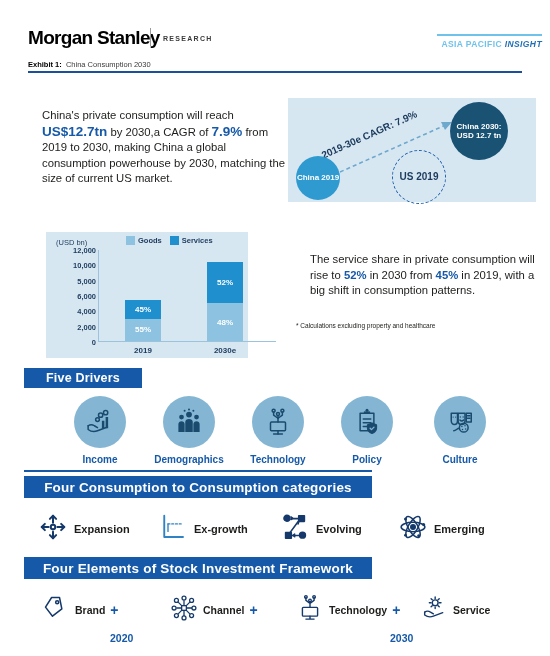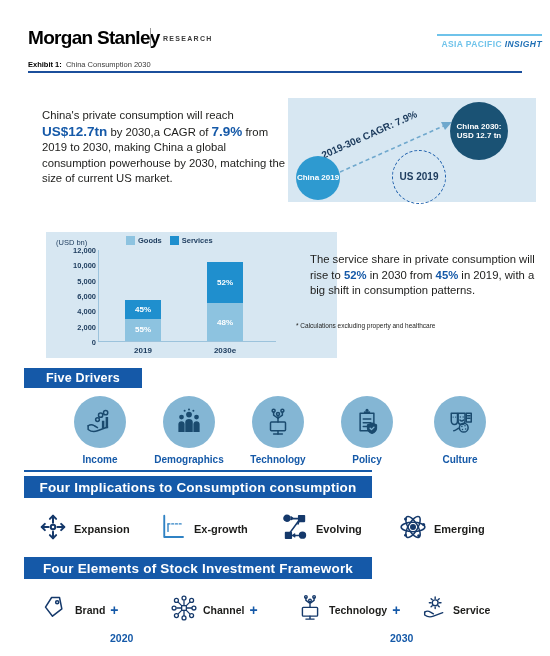--- a/index.html
+++ b/index.html
@@ -89,23 +89,22 @@
   .cagr-label{
     position:absolute;left:34px;top:52px;
     font-size:10px;font-weight:700;color:#1b3a5c;
     transform:rotate(-24deg);transform-origin:left center;
     white-space:nowrap;
   }
   .arrow-svg{position:absolute;left:0;top:0;width:248px;height:104px;}
 
   
   #chart-panel{
-    position:absolute;left:46px;top:232px;width:276px;height:126px;
+    position:absolute;left:46px;top:232px;width:202px;height:126px;
     background:#d7e7f2;
-    padding-left:15px;
   }
   .chart-unit{position:absolute;left:10px;top:6px;font-size:7.5px;color:#1b3a5c;}
   .y-lbl{
     position:absolute;right:0;font-size:7.5px;font-weight:700;color:#1b3a5c;
     text-align:right;width:40px;transform:translateY(-50%);
   }
   .y-axis-area{position:absolute;left:6px;top:18px;width:44px;height:92px;}
   .plot{
     position:absolute;left:52px;top:18px;width:178px;height:92px;
     border-left:1.3px solid #9cc3dc;border-bottom:1.3px solid #9cc3dc;
@@ -297,21 +296,21 @@
             <circle cx="33" cy="35" r="1.2" fill="#1a4a6e" stroke="none"></circle>
             <circle cx="28" cy="36" r="1.2" fill="#1a4a6e" stroke="none"></circle>
             <path d="M23 34c-4 0-5 4-9 4"></path>
           </svg>
         </div>
         <div class="driver-label">Culture</div>
       </div>
     </div>
   <div class="drivers-rule"></div>
 
-  <div class="banner" id="banner-four-imp">Four Implications to Consumption consumption</div>
+  <div class="banner" id="banner-four-imp">Four Consumption to Consumption categories</div>
 
   <div id="impl-row">
       <div class="impl" style="left: 158px; top: 6px;">
         <span><svg viewBox="0 0 48 48" width="30" height="30" fill="none" stroke="#2f82c4" stroke-width="3" stroke-linecap="round" stroke-linejoin="round">
             <path d="M10 6v34h30"></path>
             <path d="M16 19h22" stroke-dasharray="3,3" stroke-width="2.2"></path>
             <path d="M16 19v12" stroke-width="2.2"></path>
           </svg></span>
         <span class="impl-label">Ex-growth</span>
       </div>

